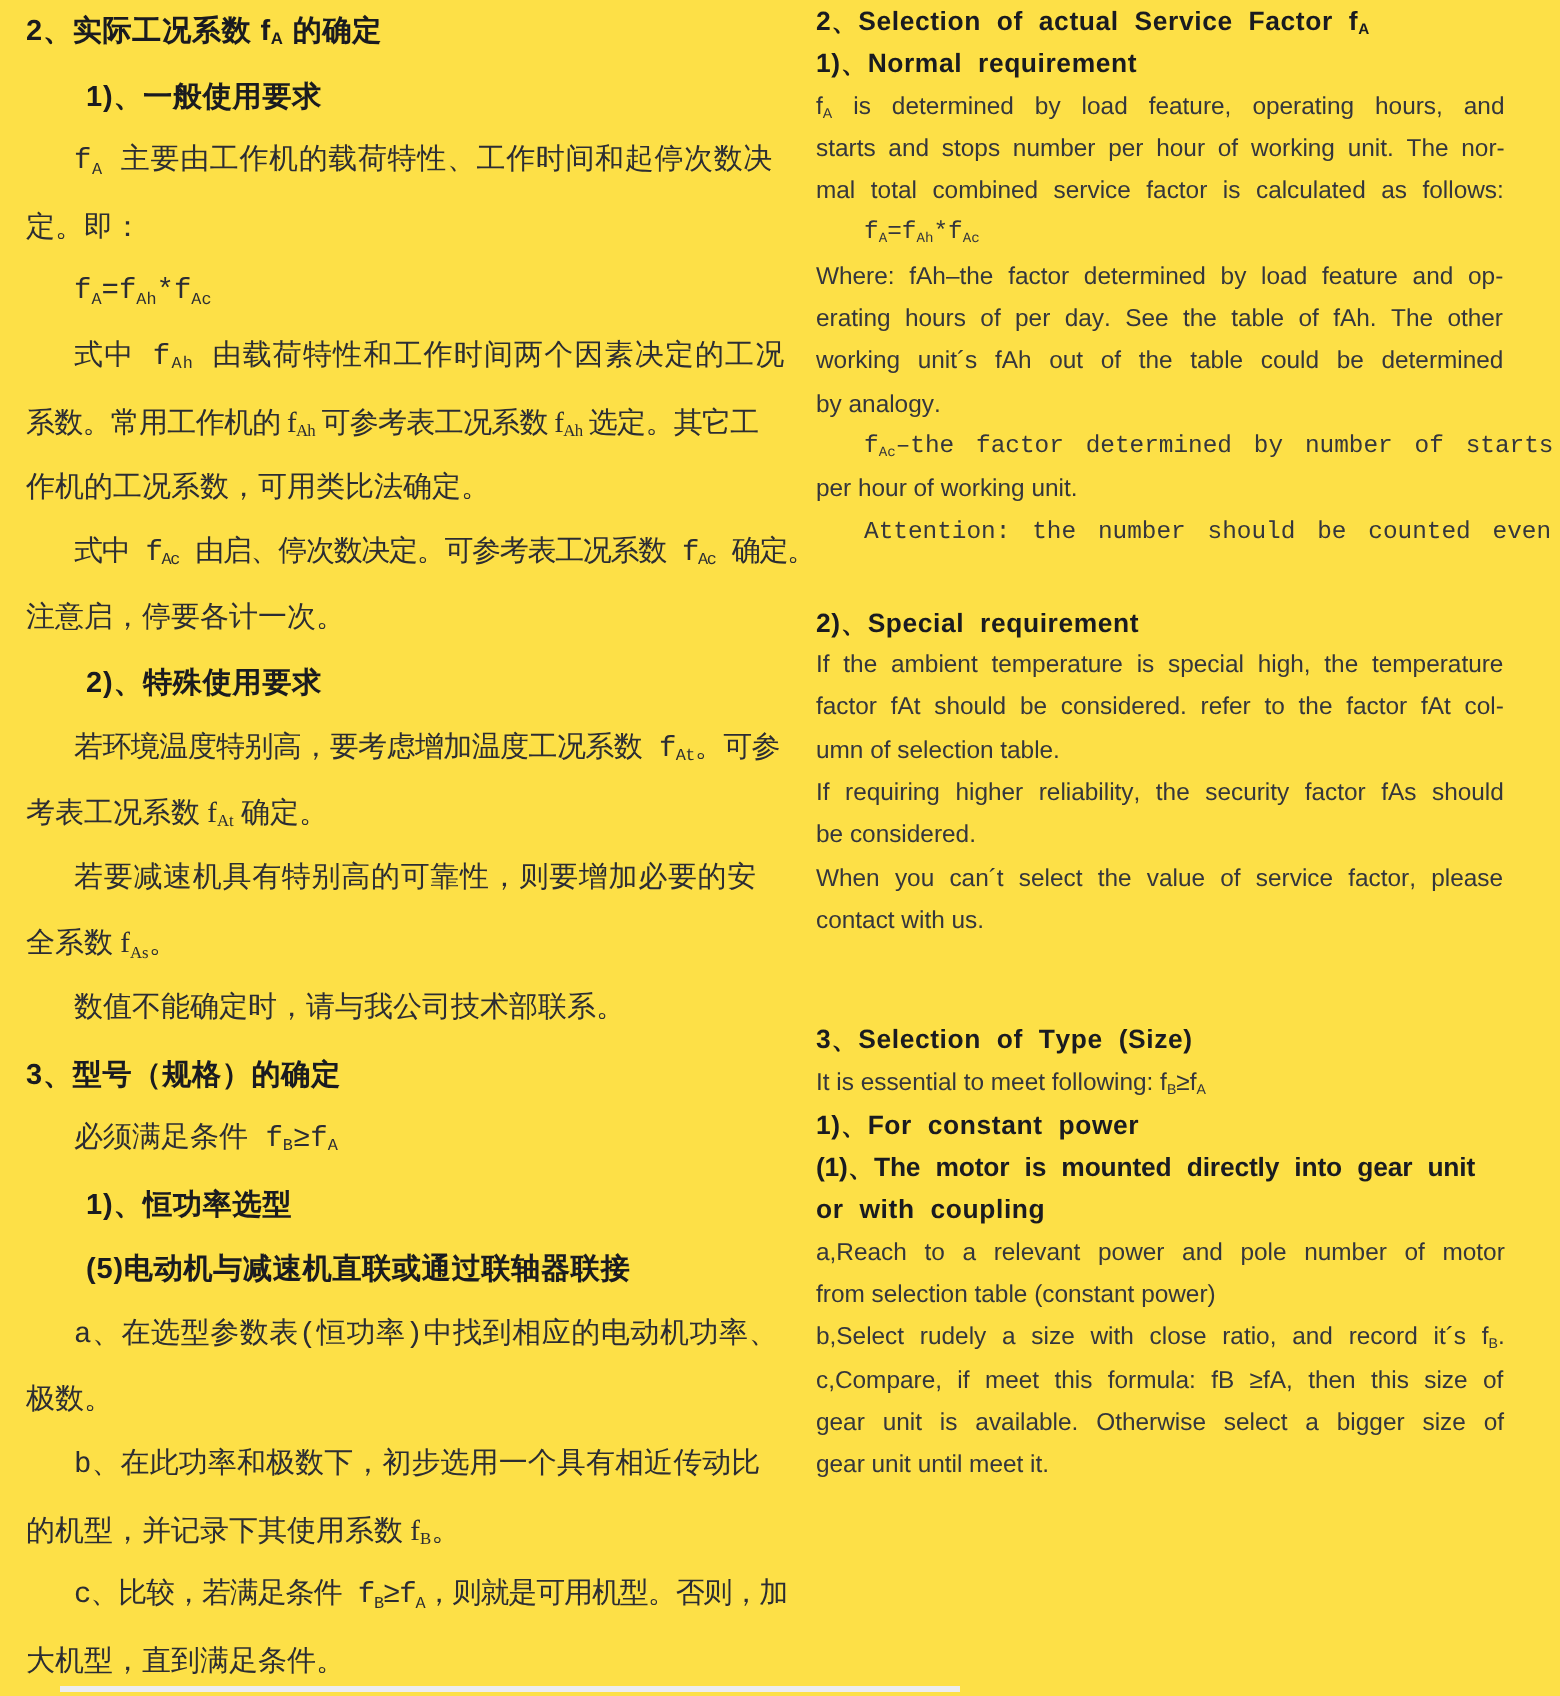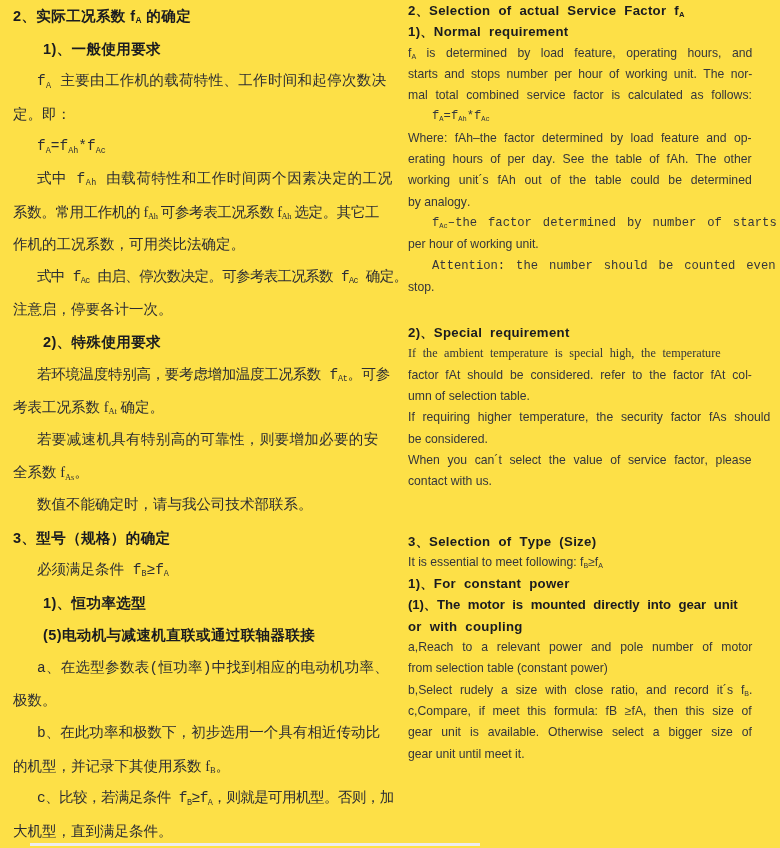--- a/index.html
+++ b/index.html
@@ -104,26 +104,25 @@
       <div class="ln j"><span class="seg" style="word-spacing: 3px;">starts and stops number per hour of working unit. The nor-</span></div>
       <div class="ln j"><span class="seg" style="word-spacing: 4.375px;">mal total combined service factor is calculated as follows:</span></div>
       <div class="ln i1"><span class="seg">f<sub>A</sub>=f<sub>Ah</sub>*f<sub>Ac</sub></span></div>
       <div class="ln j"><span class="seg" style="word-spacing: 4px;">Where: fAh–the factor determined by load feature and op-</span></div>
       <div class="ln j"><span class="seg" style="word-spacing: 3.81818px;">erating hours of per day. See the table of fAh. The other</span></div>
       <div class="ln j"><span class="seg" style="word-spacing: 5.44444px;">working unit´s fAh out of the table could be determined</span></div>
       <div class="ln"><span class="seg">by analogy.</span></div>
       <div class="ln j i1"><span class="seg" style="word-spacing: 3.625px;">f<sub>Ac</sub>–the factor determined by number of starts and stop</span></div>
       <div class="ln"><span class="seg">per hour of working unit.</span></div>
       <div class="ln j i1"><span class="seg" style="word-spacing: 3.625px;">Attention: the number should be counted even start or</span></div>
-      <div class="ln"><span class="seg">stop.</span></div>
       <div class="ln b" style="margin-top: 24px;"><span class="seg">2)、Special requirement</span></div>
-      <div class="ln j"><span class="seg" style="word-spacing: 3.5px; font-family: Liberation Serif, serif;">If the ambient temperature is special high, the temperature</span></div>
+      <div class="ln j"><span class="seg" style="word-spacing: 3.5px;">If the ambient temperature is special high, the temperature</span></div>
       <div class="ln j"><span class="seg" style="word-spacing: 3.5px;">factor fAt should be considered. refer to the factor fAt col-</span></div>
       <div class="ln"><span class="seg">umn of selection table.</span></div>
-      <div class="ln j"><span class="seg" style="word-spacing: 4.375px;">If requiring higher temperature, the security factor fAs should</span></div>
+      <div class="ln j"><span class="seg" style="word-spacing: 4.375px;">If requiring higher reliability, the security factor fAs should</span></div>
       <div class="ln"><span class="seg">be considered.</span></div>
       <div class="ln j"><span class="seg" style="word-spacing: 4.22222px;">When you can´t select the value of service factor, please</span></div>
       <div class="ln"><span class="seg">contact with us.</span></div>
       <div class="ln b" style="margin-top: 38px;"><span class="seg">3、Selection of Type (Size)</span></div>
       <div class="ln"><span class="seg">It is essential to meet following: f<sub>B</sub>≥f<sub>A</sub></span></div>
       <div class="ln b"><span class="seg">1)、For constant power</span></div>
       <div class="ln b j"><span class="seg" style="letter-spacing: -0.0833333px;">(1)、The motor is mounted directly into gear unit</span></div>
       <div class="ln b"><span class="seg">or with coupling</span></div>
       <div class="ln j"><span class="seg" style="word-spacing: 5.44444px;">a,Reach to a relevant power and pole number of motor</span></div>
       <div class="ln"><span class="seg">from selection table (constant power)</span></div>

